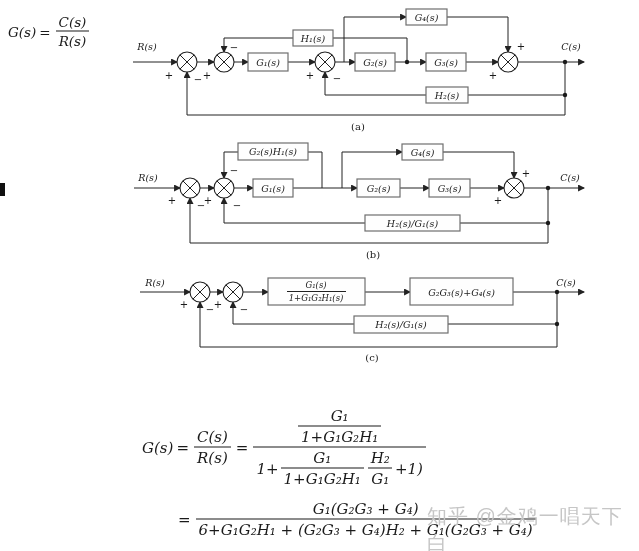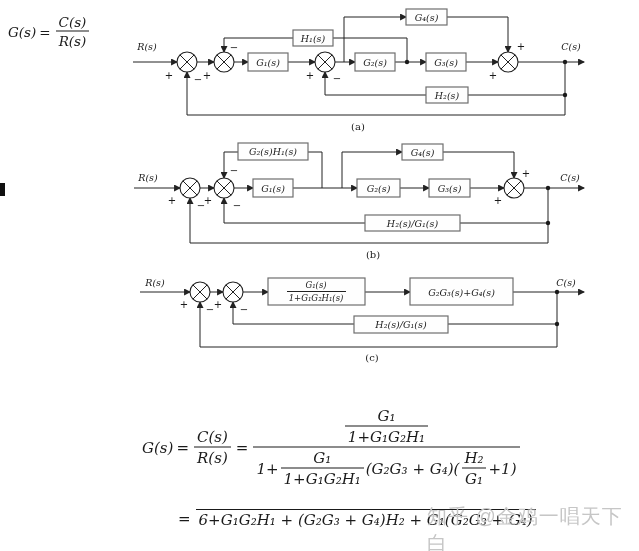--- a/index.html
+++ b/index.html
@@ -223,32 +223,32 @@
           <span class="num">G₁</span>
           <span class="den">1+G₁G₂H₁</span>
         </span>
       </span>
       <span class="den row">
         <span>1+</span>
         <span class="fr">
           <span class="num">G₁</span>
           <span class="den">1+G₁G₂H₁</span>
         </span>
-        <span>(G₂G₃ + G₄)(</span>
         <span class="fr">
           <span class="num">H₂</span>
           <span class="den">G₁</span>
         </span>
         <span>+1)</span>
       </span>
     </span>
   </div>
 
   <div class="eqline" style="left:175px;top:519px;">
     <span class="op">=</span>
     <span class="fr">
+      <span class="num">G₁(G₂G₃ + G₄)</span>
       <span class="den">6+G₁G₂H₁ + (G₂G₃ + G₄)H₂ + G₁(G₂G₃ + G₄)</span>
     </span>
   </div>
 
   <div id="watermark" style="color:#c6c6c6;">知乎 @金鸡一唱天下白</div>
 
 </div>
 
 </body></html>

